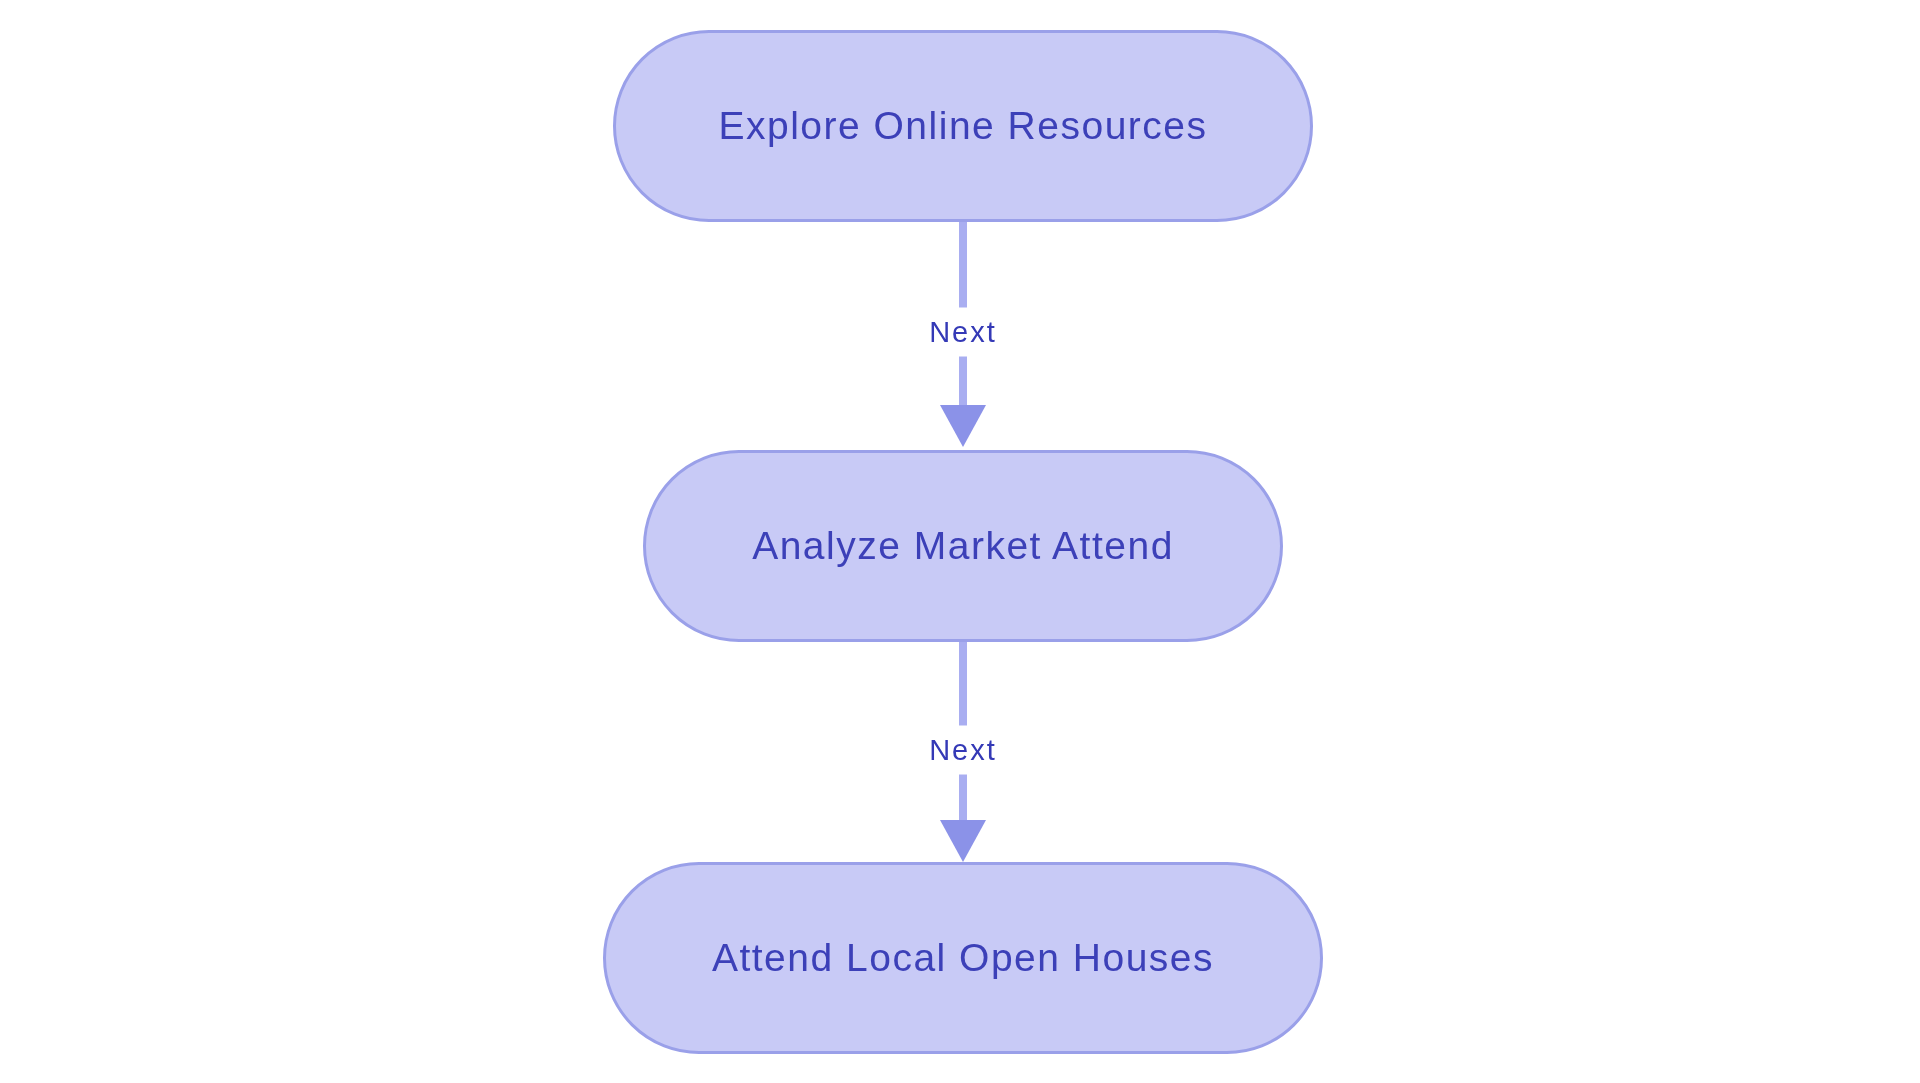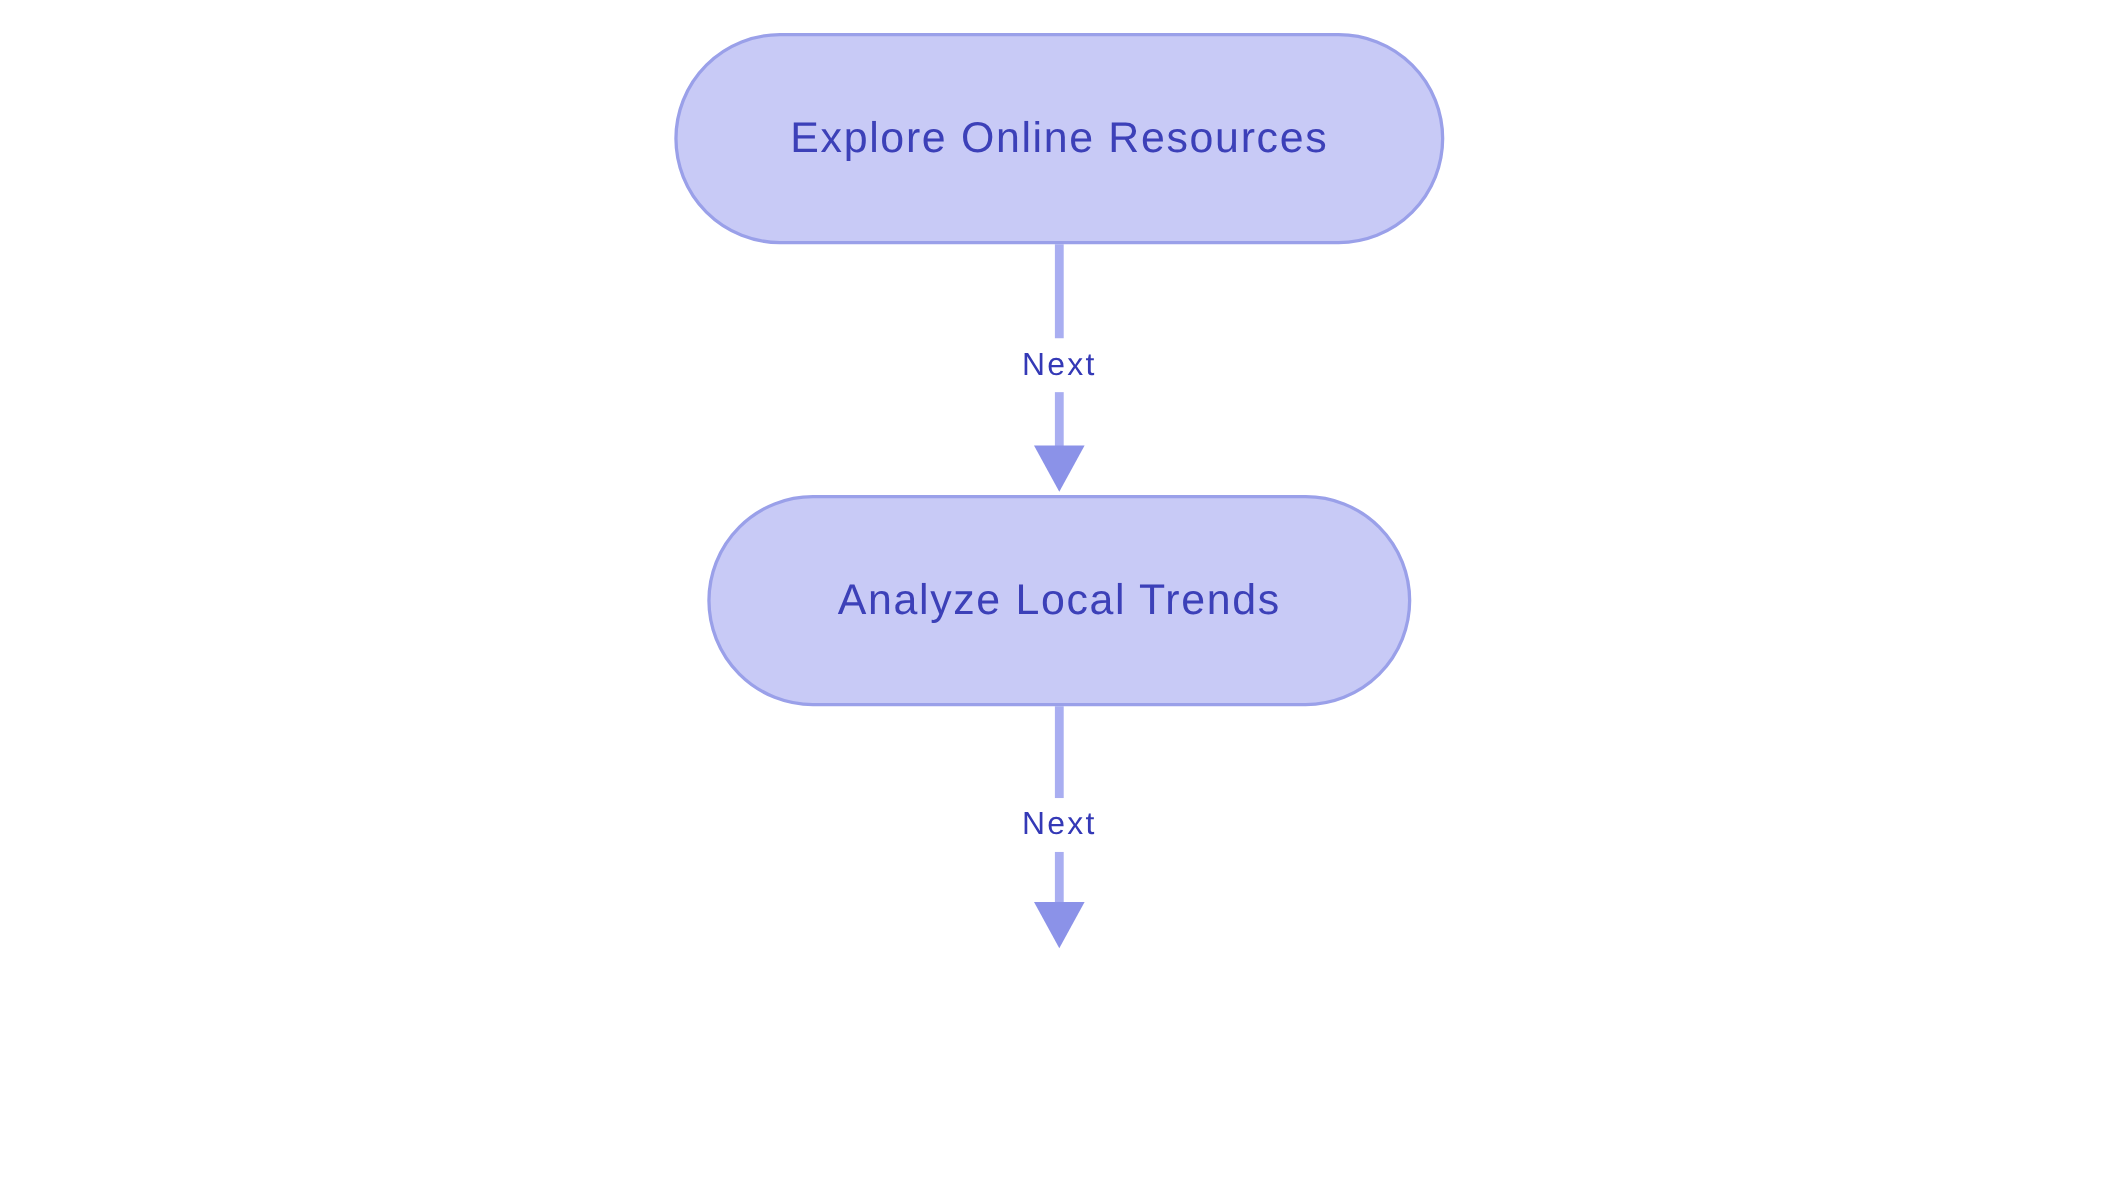--- a/index.html
+++ b/index.html
@@ -78,21 +78,24 @@
 
   <div class="node node1">
     <span class="node-label">Explore Online Resources</span>
   </div>
 
   <div class="edge-line line1"></div>
   <div class="arrowhead arrow1"></div>
   <div class="edge-label label1">Next</div>
 
   <div class="node node2">
-    <span class="node-label">Analyze Local Trends</span>
+    <span class="node-label">Analyze Market Attend</span>
   </div>
 
   <div class="edge-line line2"></div>
   <div class="arrowhead arrow2"></div>
   <div class="edge-label label2">Next</div>
 
+  <div class="node node3">
+    <span class="node-label">Attend Local Open Houses</span>
+  </div>
 
 </div>
 
 </body></html>

